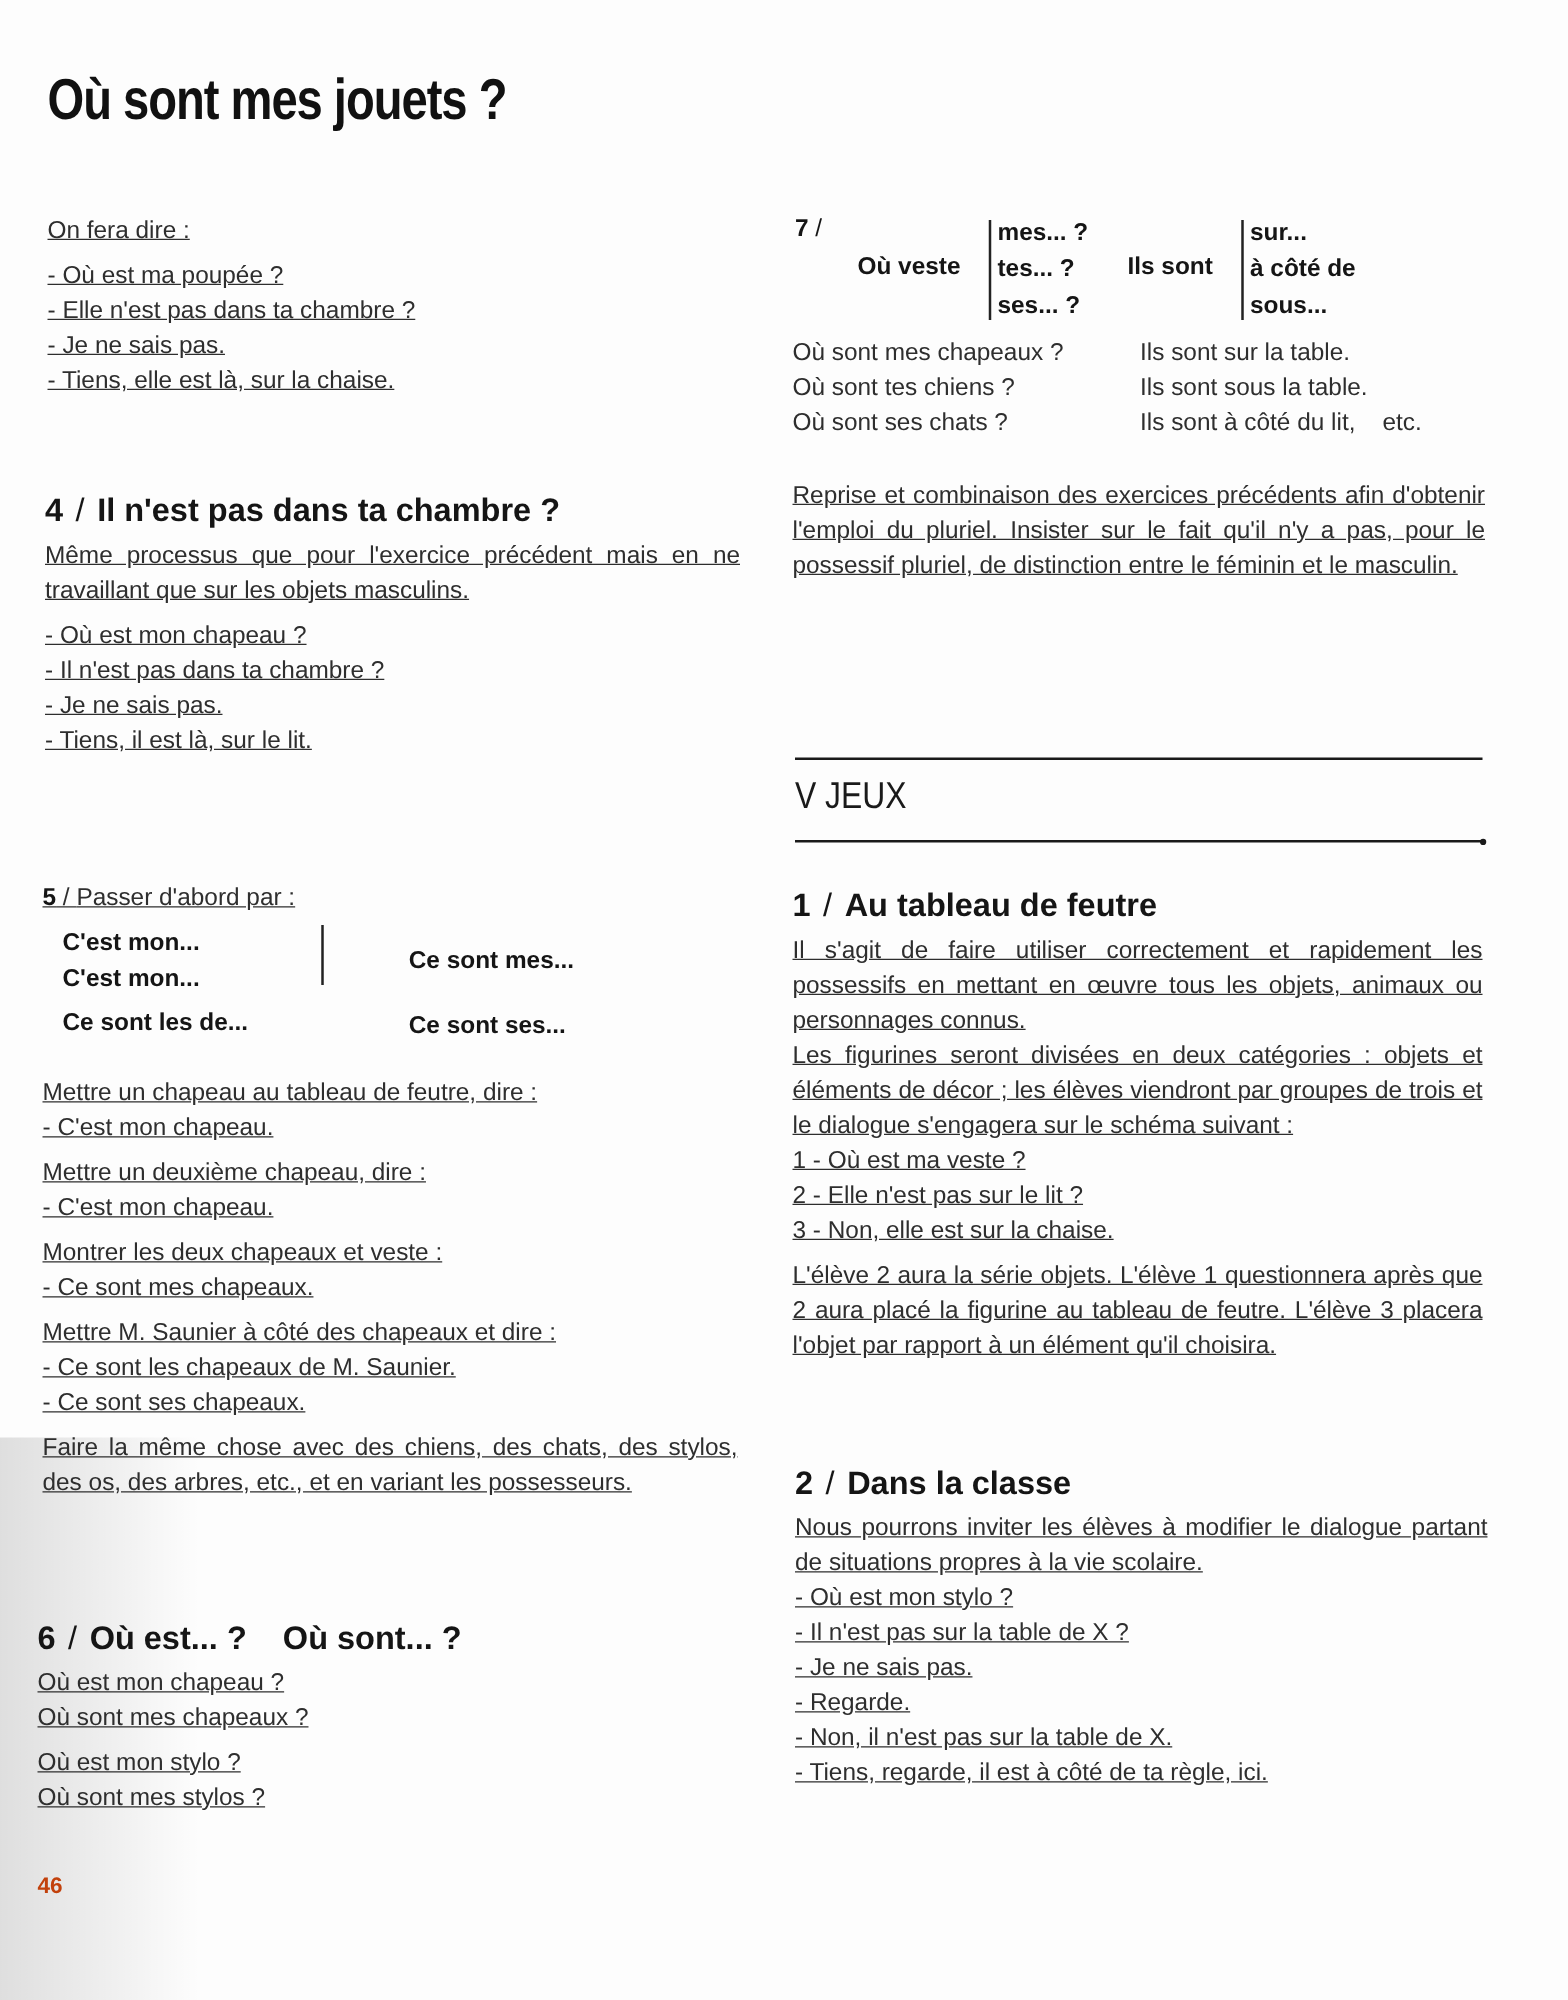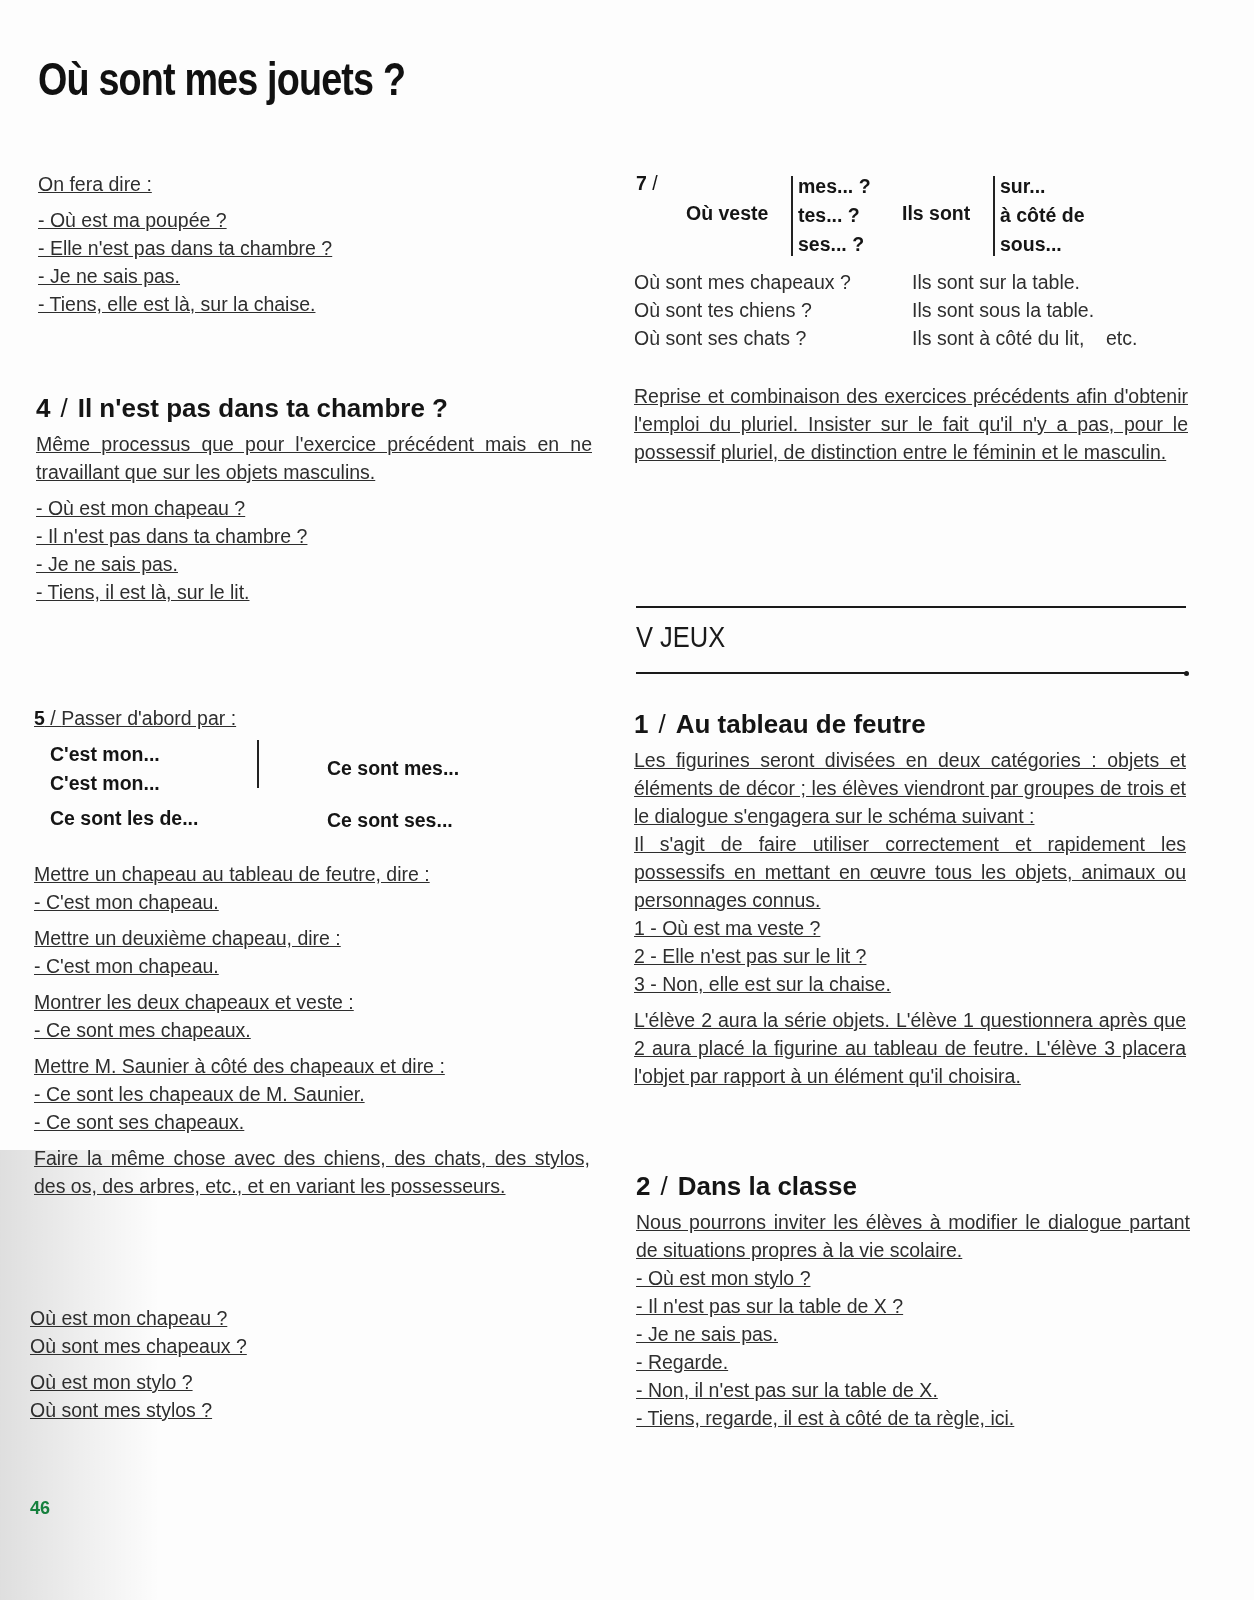--- a/index.html
+++ b/index.html
@@ -58,21 +58,21 @@
     .pairs .q { position: absolute; left: 0; }
     .pairs .r { position: absolute; left: 278px; }
 
     .rule { position: absolute; left: 636px; width: 550px; height: 2px; background: #1a1a1a; }
     .rule-dot { position: absolute; width: 5px; height: 5px; border-radius: 50%; background: #1a1a1a; }
     .section-title {
       position: absolute; left: 636px; top: 606px;
       font-size: 30px; font-weight: normal; color: #1a1a1a; margin: 0;
       transform: scaleX(0.85); transform-origin: left top;
     }
-    .pagenum { position: absolute; left: 30px; top: 1498px; font-size: 18px; color: #15803d; font-weight: bold; }
+    .pagenum { position: absolute; left: 30px; top: 1498px; font-size: 18px; color: #c2410c; font-weight: bold; }
   </style>
 </head>
 <body>
 
 <div class="page-shade"></div>
 
 <h1 class="title">Où sont mes jouets ?</h1>
 
 <div class="blk" style="left:38px; top:170px; width:560px;">
   <p class="p">On fera dire :</p>
@@ -120,20 +120,23 @@
   <span class="p line">- Ce sont mes chapeaux.</span>
   <div class="gap"></div>
   <p class="p">Mettre M. Saunier à côté des chapeaux et dire :</p>
   <span class="p line">- Ce sont les chapeaux de M. Saunier.</span>
   <span class="p line">- Ce sont ses chapeaux.</span>
   <div class="gap"></div>
   <p class="p">Faire la même chose avec des chiens, des chats, des stylos, des os, des arbres, etc., et en variant les possesseurs.</p>
 </div>
 
 <div class="blk" style="left:30px; top:1296px; width:556px;">
+  <div class="h">
+    <span class="num">6</span><span class="slash">/</span><span style="white-space:pre;">Où est... ?    Où sont... ?</span>
+  </div>
   <div class="gap"></div>
   <span class="p line">Où est mon chapeau ?</span>
   <span class="p line">Où sont mes chapeaux ?</span>
   <div class="gap"></div>
   <span class="p line">Où est mon stylo ?</span>
   <span class="p line">Où sont mes stylos ?</span>
 </div>
 
 <div class="pagenum">46</div>
 
@@ -175,22 +178,22 @@
 <div class="rule" style="top:606px;"></div>
 <h2 class="section-title" style="top:620px;">V JEUX</h2>
 <div class="rule" style="top:672px;"></div>
 <div class="rule-dot" style="left:1184px; top:671px;"></div>
 
 <div class="blk" style="left:634px; top:710px; width:552px;">
   <div class="h">
     <span class="num">1</span><span class="slash">/</span><span>Au tableau de feutre</span>
   </div>
   <div class="gap"></div>
+  <p class="p">Il s'agit de faire utiliser correctement et rapidement les possessifs en mettant en œuvre tous les objets, animaux ou personnages connus.</p>
   <p class="p">Les figurines seront divisées en deux catégories : objets et éléments de décor ; les élèves viendront par groupes de trois et le dialogue s'engagera sur le schéma suivant :</p>
-  <p class="p">Il s'agit de faire utiliser correctement et rapidement les possessifs en mettant en œuvre tous les objets, animaux ou personnages connus.</p>
   <span class="p line">1 - Où est ma veste ?</span>
   <span class="p line">2 - Elle n'est pas sur le lit ?</span>
   <span class="p line">3 - Non, elle est sur la chaise.</span>
   <div class="gap"></div>
   <p class="p">L'élève 2 aura la série objets. L'élève 1 questionnera après que 2 aura placé la figurine au tableau de feutre. L'élève 3 placera l'objet par rapport à un élément qu'il choisira.</p>
 </div>
 
 <div class="blk" style="left:636px; top:1172px; width:554px;">
   <div class="h">
     <span class="num">2</span><span class="slash">/</span><span>Dans la classe</span>

